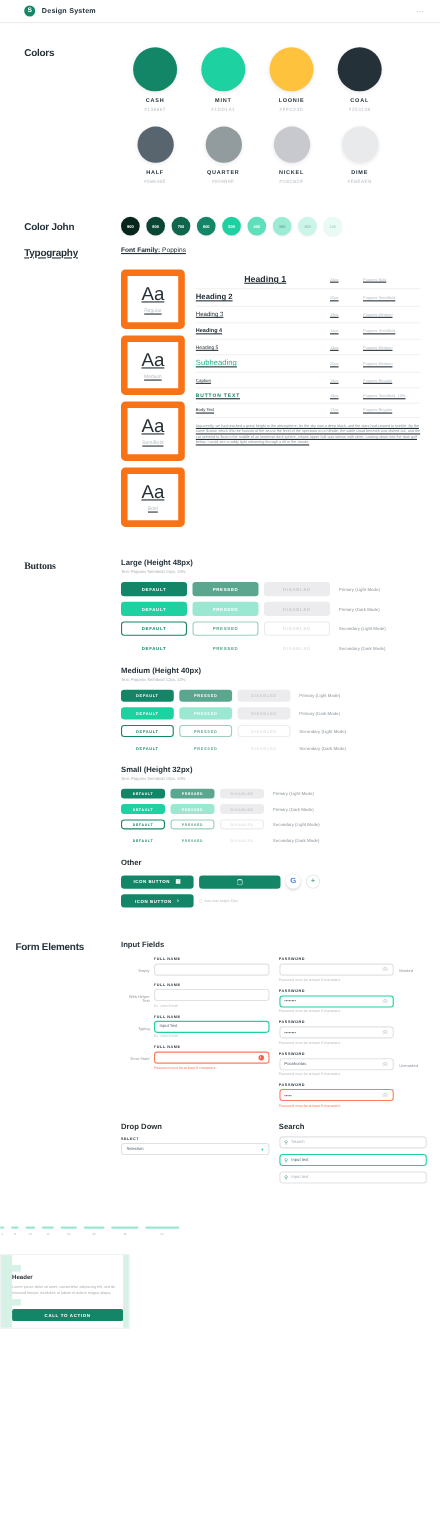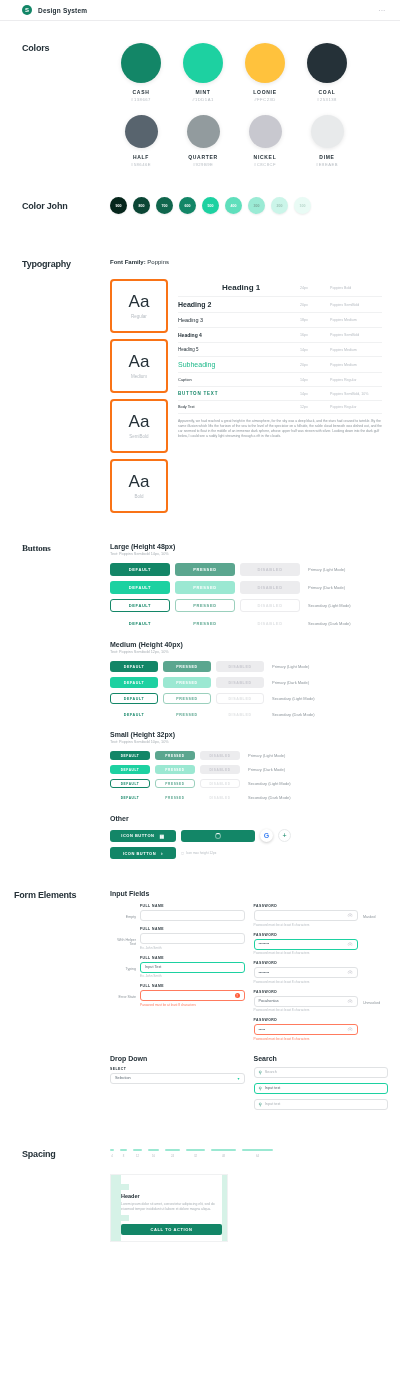--- a/index.html
+++ b/index.html
@@ -34,29 +34,29 @@
 
   
   #ramp { margin-top:30px; }
   .ramp-row { display:flex; align-items:center; }
   .ramp-title { width:110px; padding-left:22px; }
   .ramp-dots { display:flex; gap:6px; }
   .ramp-dot { width:17px;height:17px;border-radius:50%; display:flex;align-items:center;
     justify-content:center; font-size:3.6px; font-weight:600; box-shadow:0 1px 2px rgba(0,0,0,.08);}
 
   
-  #typo { margin-top:45px; }
+  #typo { margin-top:11px;text-decoration:underline; }
   .typo-row { display:flex; }
   .typo-title { width:110px; padding-left:22px; }
   .typo-body { flex:1; padding-right:18px; }
   .fontfam { font-size:6px; margin-bottom:14px; }
   .fontfam b { font-weight:700; }
   .typo-main { display:flex; gap:10px; }
   .aa-col { display:flex; flex-direction:column; gap:6px; }
-  .aa-card { width:58px; height:54px; border:2px solid #f97316; border-radius:4px;
+  .aa-card { width:58px; height:54px; border:6px solid #f97316; border-radius:4px;
     display:flex; flex-direction:column; align-items:center; justify-content:center; background:#fff;}
   .aa-glyph { font-size:17px; color:#253138; line-height:1; }
   .aa-lbl { font-size:4.5px; color:#b6bcc2; margin-top:4px; }
   .tbl { flex:1; }
   .tr { display:flex; align-items:center; border-bottom:1px solid #f0f1f2; padding:4px 0; }
   .tr .samp { flex:1; }
   .tr .px { width:30px; font-size:3.6px; color:#b6bcc2; }
   .tr .ff { width:52px; font-size:3.6px; color:#b6bcc2; }
   .paragraph { font-size:3.4px; color:#8c949a; line-height:1.5; padding-top:5px; }
 
@@ -584,23 +584,20 @@
   </div>
             </div>
         </div>
       </div>
     </div>
   </div>
 </section>
 
 <section class="sec" id="spacing">
   <div class="sp-row">
-    <div class="sp-title">
-        <div class="sectitle">Spacing</div>
-      </div>
     <div class="sp-body">
       <div class="scale" id="sp-scale">
           <div class="unit">
     <div class="bar" style="width:4px"></div>
     <div class="num">4</div>
   </div>
           <div class="unit">
     <div class="bar" style="width:7px"></div>
     <div class="num">8</div>
   </div>

